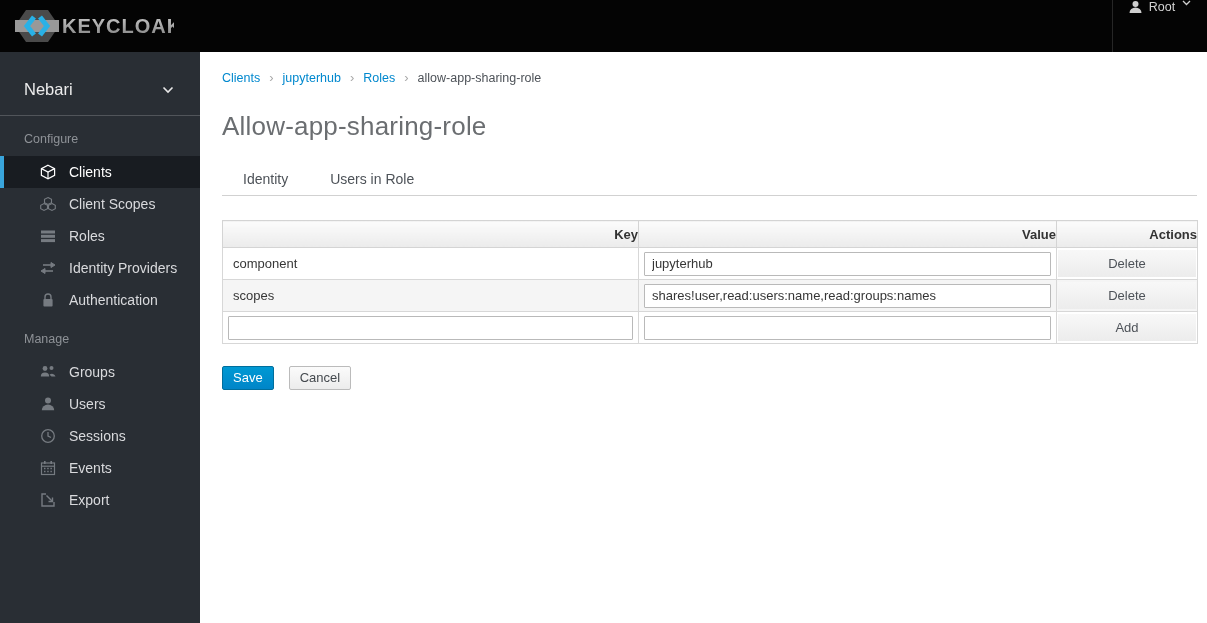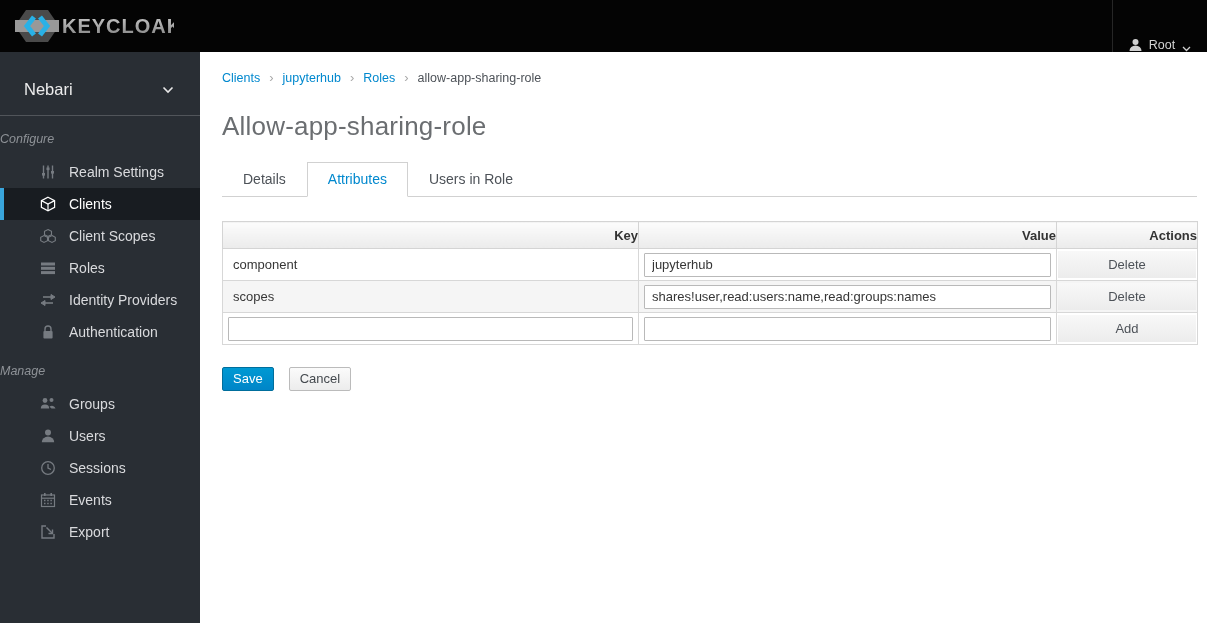--- a/index.html
+++ b/index.html
@@ -3,30 +3,30 @@
 <meta charset="utf-8">
 <style>
   * { box-sizing: border-box; margin: 0; padding: 0; }
   html,body { width:1207px; height:623px; overflow:hidden; }
   body { font-family:"Liberation Sans", sans-serif; background:#ffffff; position:relative; }
 
   
   .topbar { position:absolute; top:0; left:0; width:1207px; height:52px; background:#040404; z-index:10; }
   .brand { position:absolute; left:14px; top:8px; height:36px; display:flex; align-items:center; cursor:pointer; }
   .user-menu { position:absolute; right:0; top:0; height:52px; width:95px; border-left:1px solid #262626;
-               display:flex; align-items:flex-end; justify-content:center; gap:7px; color:#d4d4d4;
+               display:flex; align-items:flex-start; justify-content:center; gap:7px; color:#d4d4d4;
                font-size:12.5px; cursor:pointer; }
   .user-menu svg { display:block; }
 
   
   .sidebar { position:absolute; top:52px; left:0; width:200px; height:571px; background:#292e34; }
   .realm-row { height:64px; display:flex; align-items:center; justify-content:space-between;
                padding:12px 26px 0 24px; color:#ececec; font-size:16.5px; font-weight:400;
                border-bottom:1px solid #51555a; cursor:pointer; }
-  .nav-section-label { color:#8e9297; font-size:12.5px; padding:16px 0 10px 0;font-style:italic; }
+  .nav-section-label { color:#8e9297; font-size:12.5px; padding:16px 0 10px 24px; }
   .nav-item { display:flex; align-items:center; height:32px; padding-left:36px; gap:13px;
               color:#d9dadd; font-size:14px; cursor:pointer; border-left:4px solid transparent; }
   .nav-item .ico { width:16px; height:16px; color:#767b81; flex:0 0 16px; }
   .nav-item.active { background:#181c21; border-left-color:#39a5dc; color:#ffffff; }
   .nav-item.active .ico { color:#ffffff; }
   .ico svg { width:16px; height:16px; display:block; }
 
   
   .main { position:absolute; top:52px; left:200px; width:1007px; height:571px; background:#fff;
           padding:18px 10px 0 22px; }
@@ -101,35 +101,20 @@
 <div class="sidebar">
   <div class="realm-row">
     <span>Nebari</span>
     <svg width="12" height="8" viewBox="0 0 12 8">
       <polyline points="1.5,1.5 6,6 10.5,1.5" fill="none" stroke="#e8e8e8" stroke-width="1.6"></polyline>
     </svg>
   </div>
 
   <div class="nav-section-label">Configure</div>
 
-  <div class="nav-item">
-    <span class="ico">
-      <svg viewBox="0 0 16 16">
-          <g stroke="currentColor" stroke-width="1.4" fill="currentColor">
-        <line x1="3.5" y1="1.5" x2="3.5" y2="14.5"></line>
-            <line x1="8" y1="1.5" x2="8" y2="14.5"></line>
-            <line x1="12.5" y1="1.5" x2="12.5" y2="14.5"></line>
-        <rect x="2" y="9" width="3" height="2.6" stroke="none"></rect>
-            <rect x="6.5" y="3.5" width="3" height="2.6" stroke="none"></rect>
-            <rect x="11" y="7" width="3" height="2.6" stroke="none"></rect>
-      </g>
-        </svg>
-    </span>
-    <span>Realm Settings</span>
-  </div>
 
   <div class="nav-item active">
     <span class="ico">
       <svg viewBox="0 0 16 16" fill="none" stroke="currentColor" stroke-width="1.2">
         <polygon points="8,1.2 14.6,4.6 14.6,11.4 8,14.8 1.4,11.4 1.4,4.6"></polygon>
         <polyline points="1.4,4.6 8,8 14.6,4.6"></polyline>
           <line x1="8" y1="8" x2="8" y2="14.8"></line>
       </svg>
     </span>
     <span>Clients</span>
@@ -255,22 +240,21 @@
     <a>jupyterhub</a>
     <span class="crumb-sep">›</span>
     <a>Roles</a>
     <span class="crumb-sep">›</span>
     <span class="crumb-current">allow-app-sharing-role</span>
   </div>
 
   <h1 class="page-title">Allow-app-sharing-role</h1>
 
   <div class="tabs">
-    <div class="tab">Details</div>
-    <div class="tab active">Attributes</div>
+    <div class="tab">Identity</div>
     <div class="tab">Users in Role</div>
   </div>
 
   <table class="attr-table">
     <colgroup>
         <col style="width:416px">
         <col style="width:418px">
         <col style="width:141px">
       </colgroup>
     <thead>

